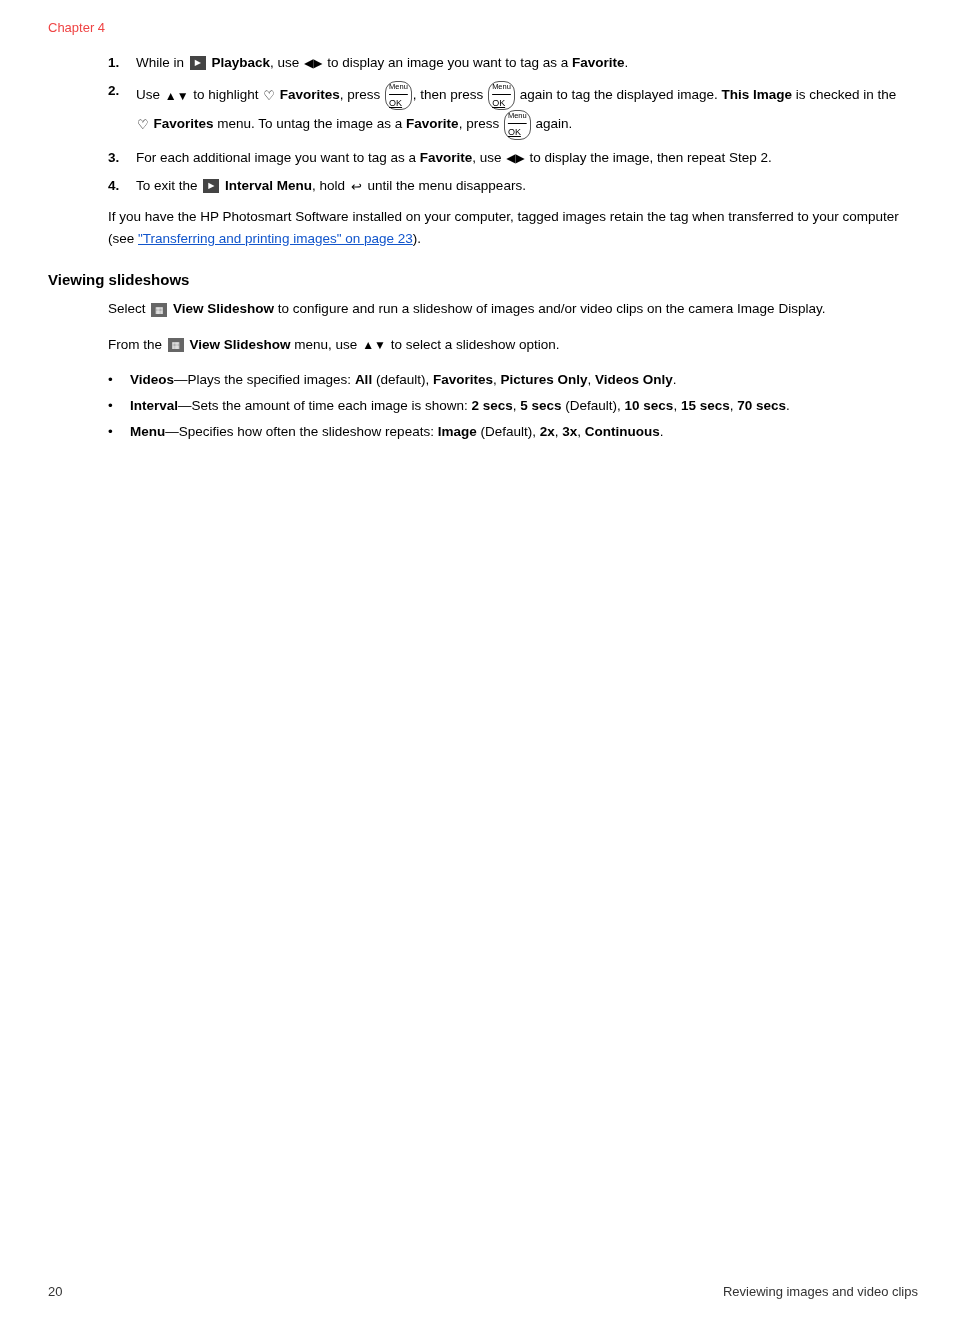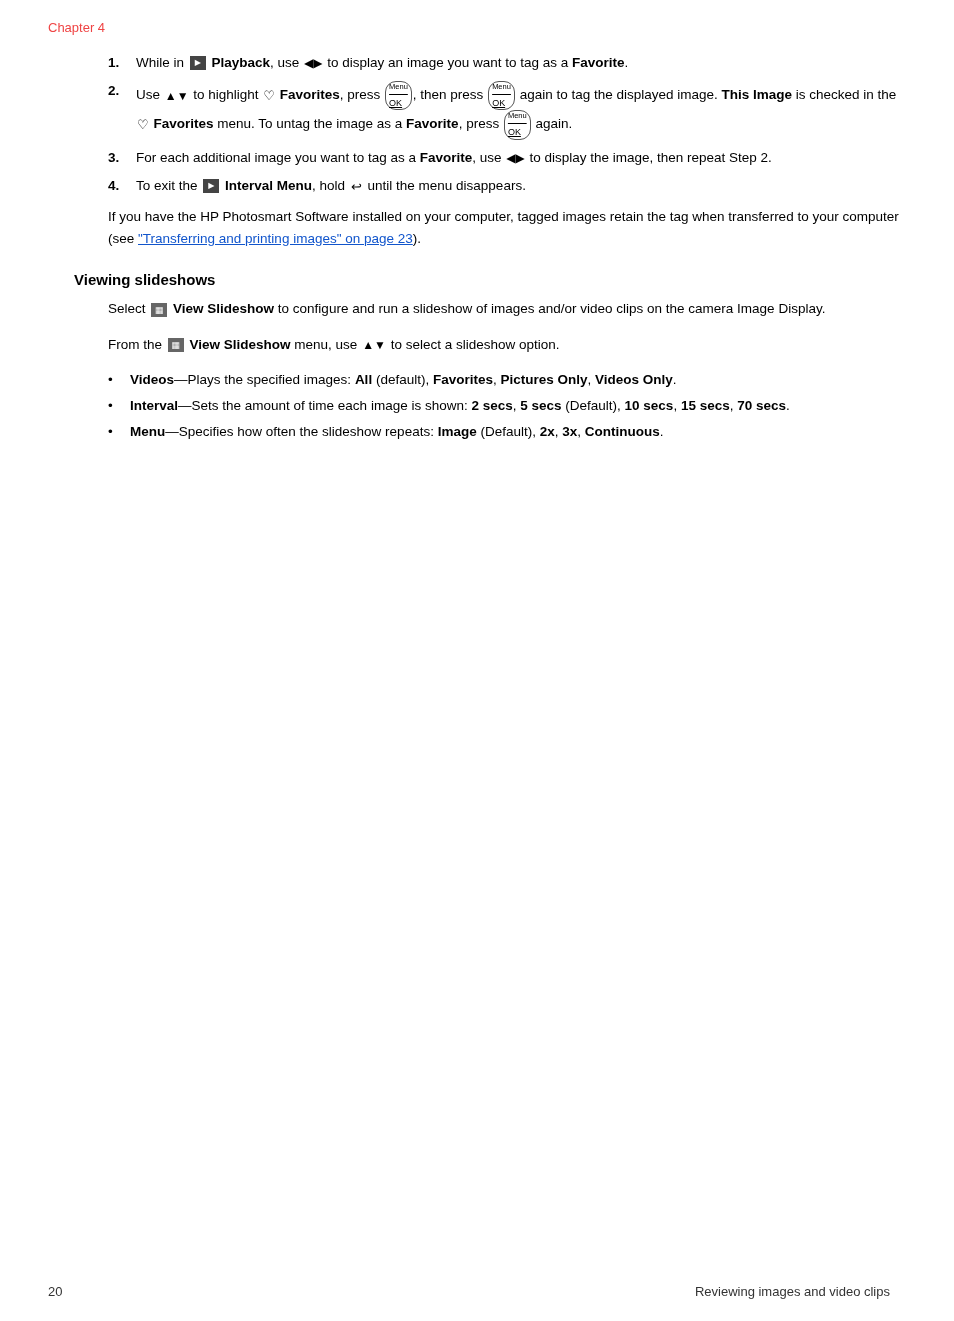--- a/index.html
+++ b/index.html
@@ -44,42 +44,41 @@
     }
     .link-text {
       color: #1155cc;
       text-decoration: underline;
     }
     .section-heading {
       font-size: 15px;
       font-weight: bold;
       margin-top: 22px;
       margin-bottom: 10px;
-      margin-left: 26px;
     }
     .bullet-list {
       list-style: none;
       margin-left: 60px;
       margin-bottom: 10px;
     }
     .bullet-list li {
       display: flex;
       align-items: flex-start;
       margin-bottom: 6px;
       line-height: 1.5;
     }
     .bullet-dot {
       min-width: 18px;
       margin-right: 4px;
     }
     .footer-bar {
       position: fixed;
       bottom: 22px;
       left: 48px;
-      right: 64px;
+      right: 36px;
       display: flex;
       justify-content: space-between;
       font-size: 13px;
       color: #333;
     }
     
     .icon-playback {
       display: inline-block;
       width: 16px;
       height: 14px;

